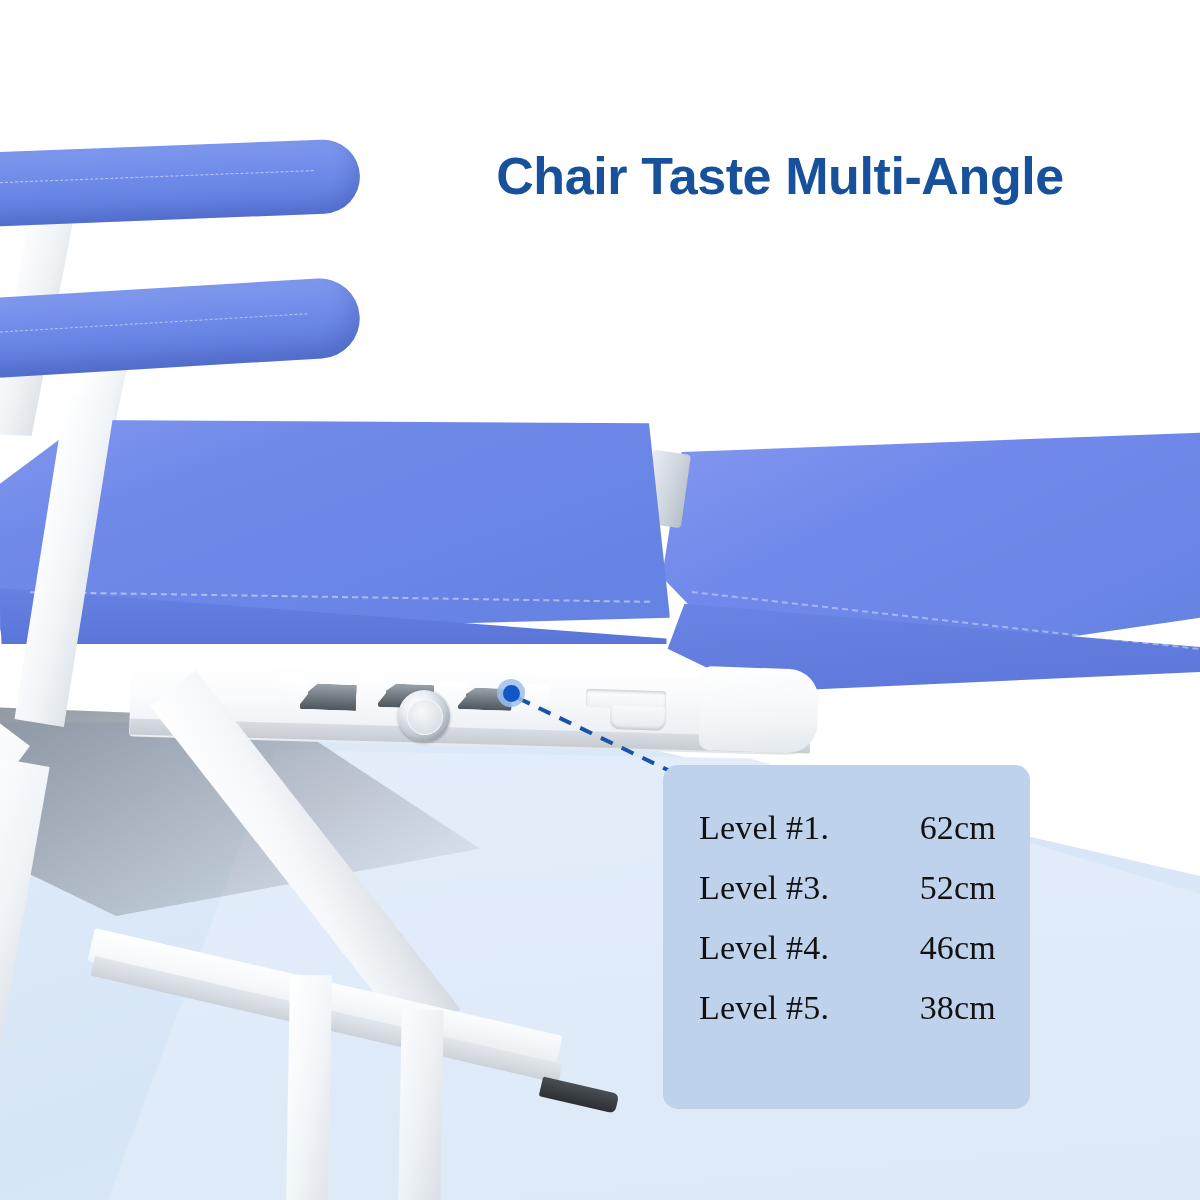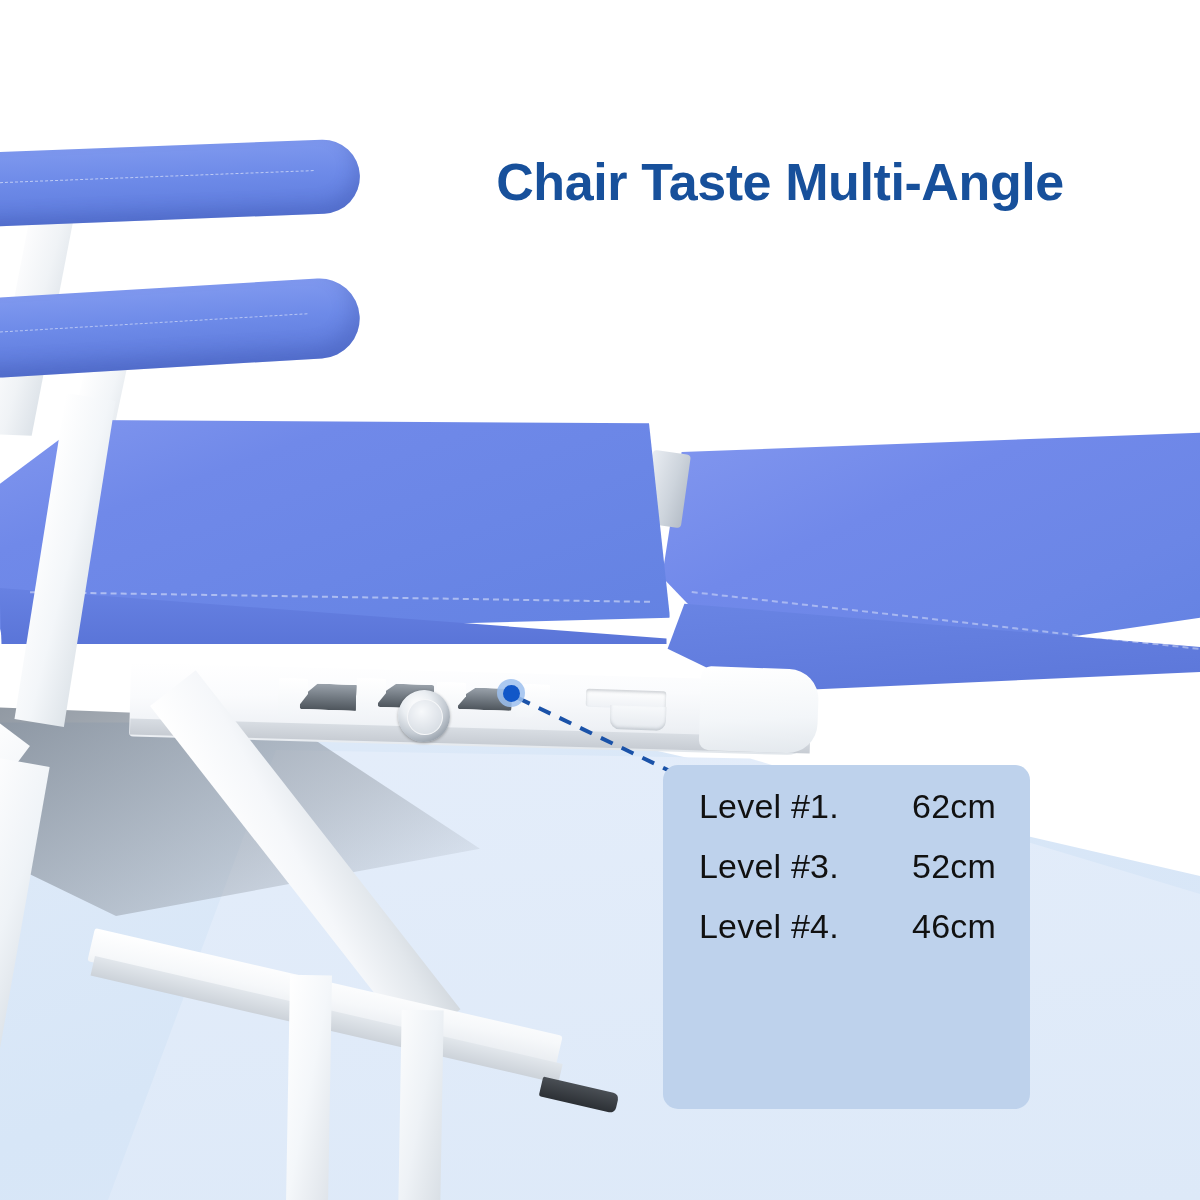--- a/index.html
+++ b/index.html
@@ -18,21 +18,21 @@
     clip-path:polygon(0% 60.2%, 44.5% 60.2%, 100% 73.0%, 100% 100%, 0% 100%);
   }
   .bg-floor2{
     position:absolute;left:0;top:0;width:1200px;height:1200px;
     background:linear-gradient(175deg,#f4f8fd 0%,#e7effb 40%,#dde9f8 100%);
     clip-path:polygon(23% 62.5%, 62.5% 63.2%, 100% 74.5%, 100% 100%, 9% 100%);
   }
 
   
   .title{
-    position:absolute;left:400px;top:148px;width:760px;
+    position:absolute;left:400px;top:142px;width:760px;
     text-align:center;
     color:#17509b;
     font-size:52px;font-weight:bold;line-height:1.34;
     letter-spacing:-0.4px;
   }
   .title .l2{display:block;}
 
   
   .piece{position:absolute;}
 
@@ -221,26 +221,27 @@
   .panel{
     position:absolute;left:663px;top:765px;width:367px;height:344px;
     background:#bed2ec;
     border-radius:15px;
     padding:0;
   }
   .panel-rows{
     position:absolute;left:0;top:22px;width:100%;
   }
   .row{
-    display:flex;align-items:flex-start;
+    display:flex;align-items:flex-end;
     padding:0 34px 0 36px;
     height:60px;
     color:#111111;
     font-size:34px;
     letter-spacing:.2px;
+    font-family:Liberation Serif, serif;
   }
   .row .lvl{flex:0 0 auto;}
   .row .val{margin-left:auto;}
 </style>
 </head>
 <body>
 
 <div id="stage">
 
   <div class="bg-white"></div>
@@ -332,17 +333,21 @@
       <div class="row">
         <span class="lvl">Level #3.</span>
         <span class="val">52cm</span>
       </div>
 
       <div class="row">
         <span class="lvl">Level #4.</span>
         <span class="val">46cm</span>
       </div>
 
+      <div class="row">
+        <span class="lvl">Level #5.</span>
+        <span class="val">38cm</span>
+      </div>
 
     </div>
   </div>
 
 </div>
 
 </body></html>

